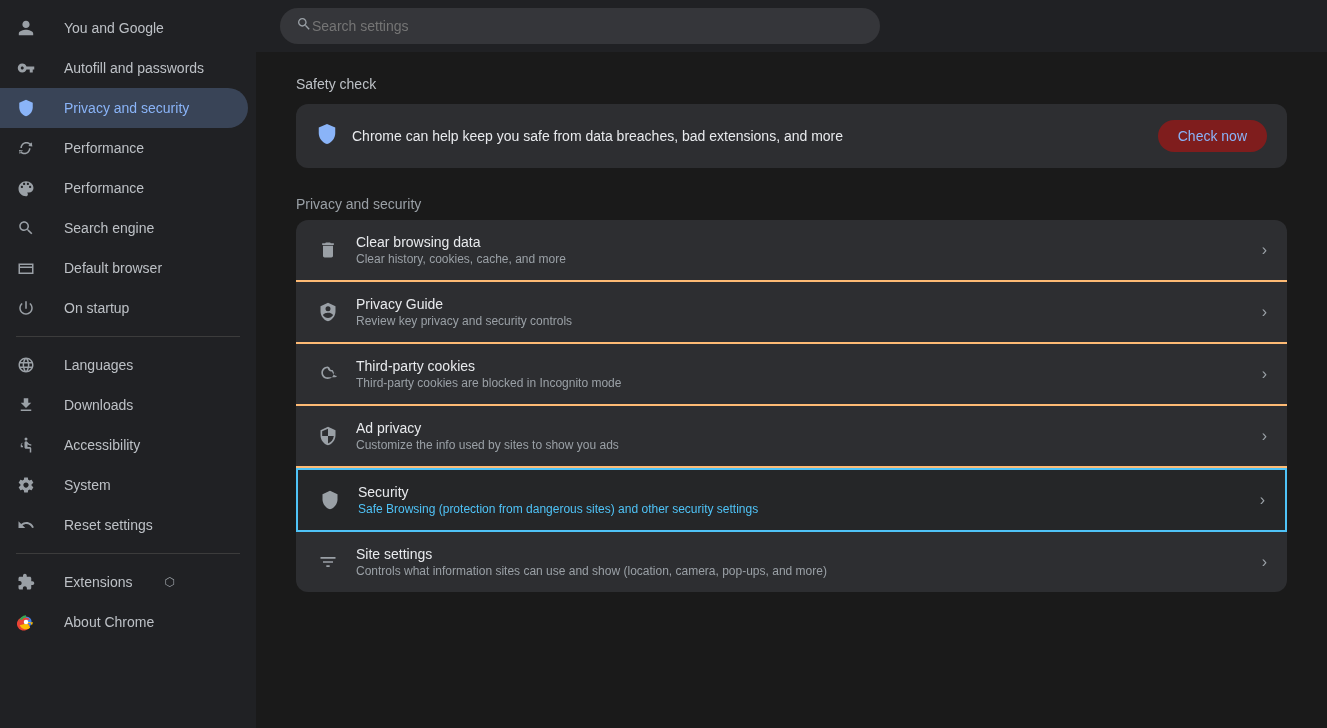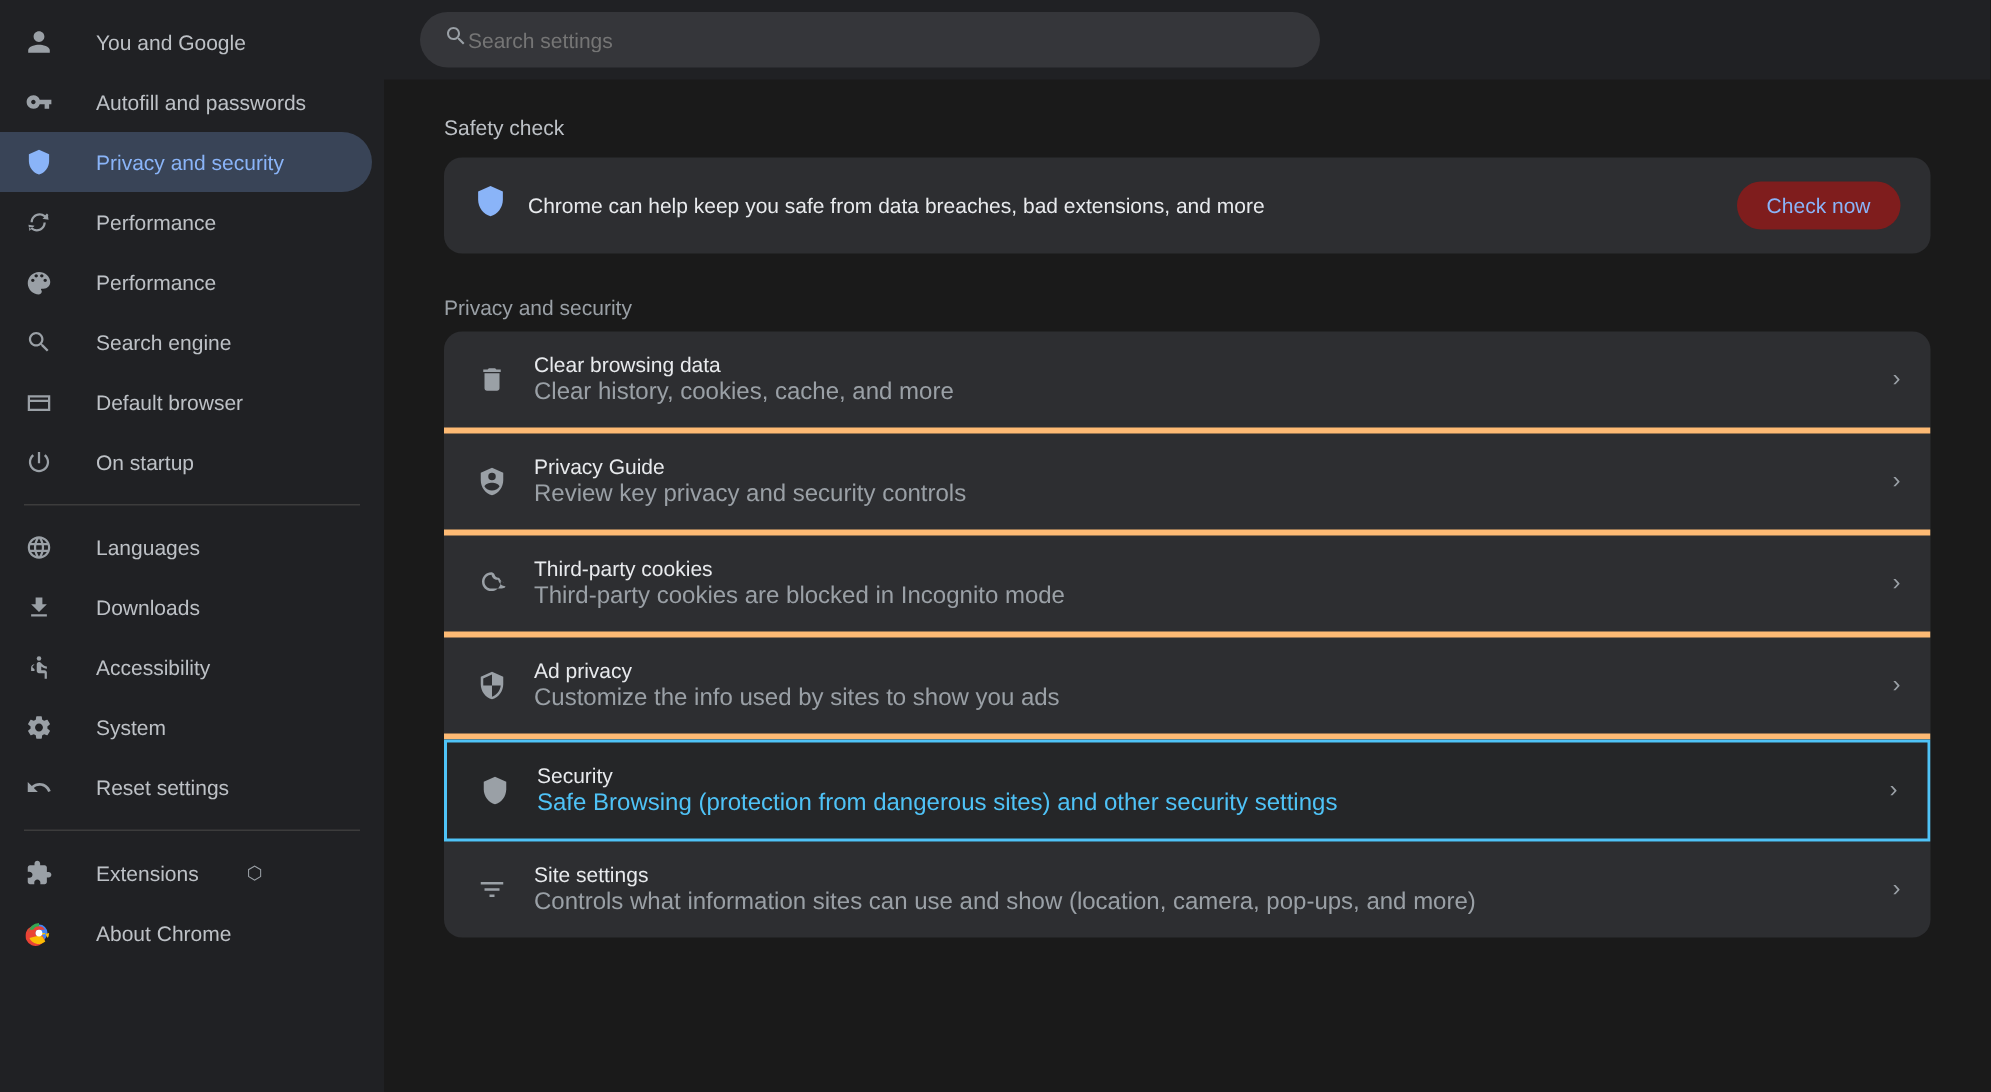--- a/index.html
+++ b/index.html
@@ -197,21 +197,21 @@
       border-radius: 12px;
       overflow: hidden;
     }
 
     .settings-item {
       display: flex;
       align-items: center;
       gap: 16px;
       padding: 14px 20px;
       cursor: pointer;
-      border-bottom: 4px solid #fdba74;
+      border-bottom: 2px solid #fdba74;
       transition: background 0.15s;
     }
 
     .settings-item:last-child {
       border-bottom: none;
     }
 
     .settings-item-icon {
       width: 24px;
       height: 24px;
@@ -228,21 +228,21 @@
     }
 
     .settings-item-title {
       color: #e8eaed;
       font-size: 14px;
       margin-bottom: 2px;
     }
 
     .settings-item-desc {
       color: #9aa0a6;
-      font-size: 16px;
+      font-size: 12px;
     }
 
     .chevron-icon {
       color: #9aa0a6;
       font-size: 16px;
     }
   </style>
 </head>
 <body>
 

